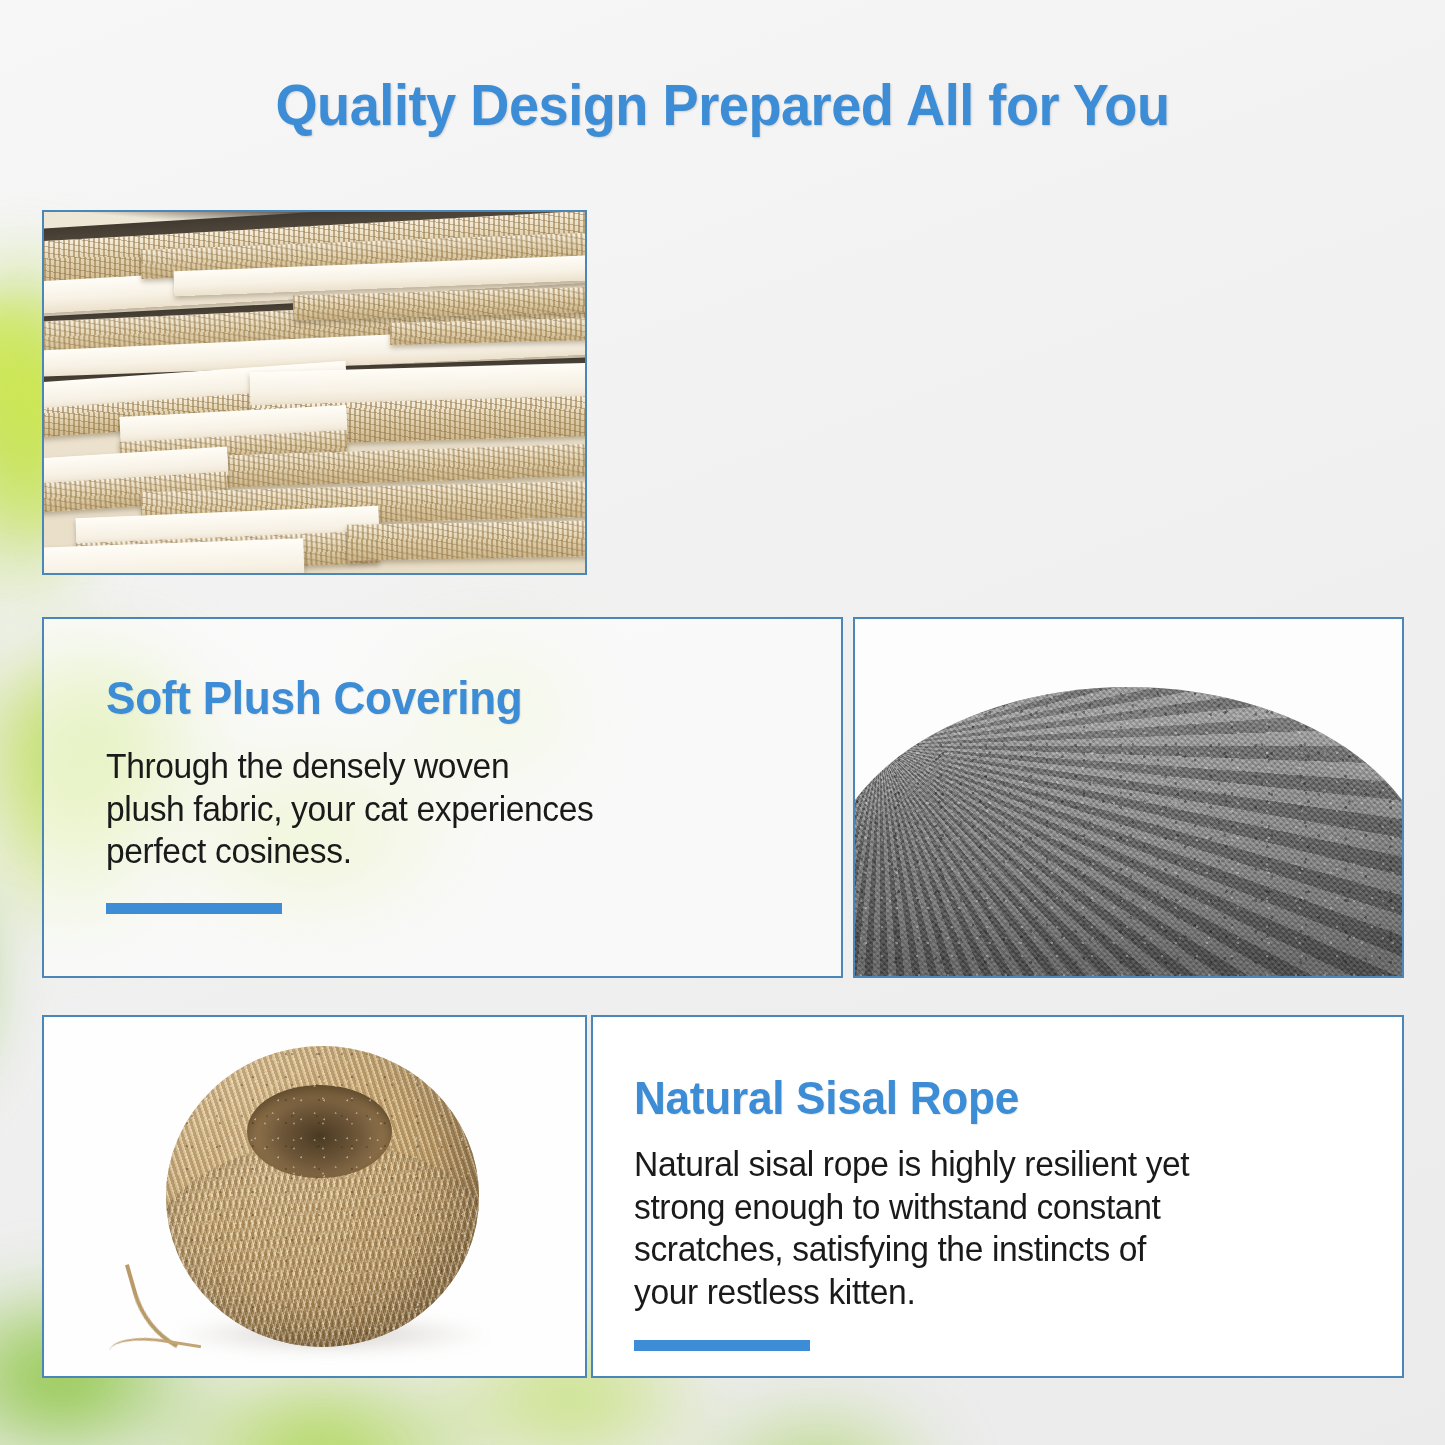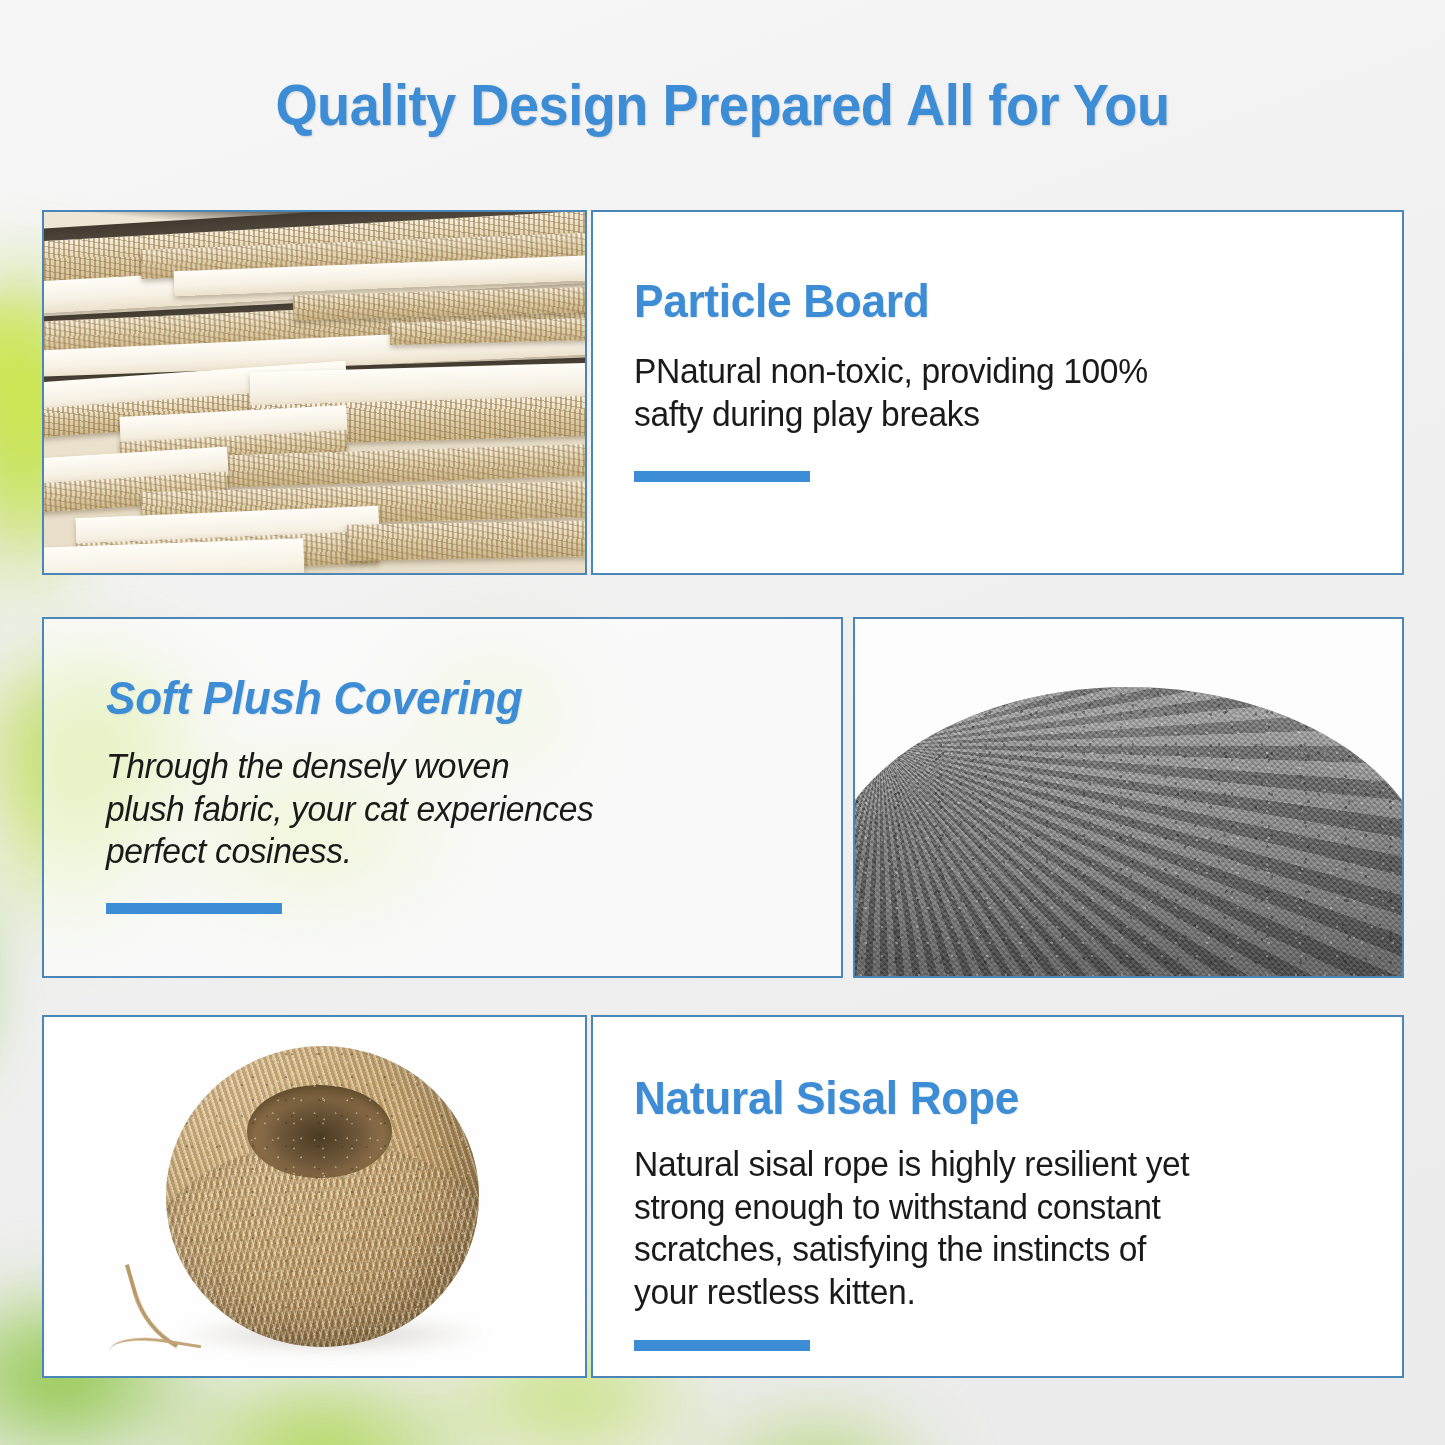--- a/index.html
+++ b/index.html
@@ -68,21 +68,21 @@
     white-space:nowrap;
   }
 
   
   .box {
     position:absolute;
     border:2px solid #4a87b8;
     background:#ffffff;
     overflow:hidden;
   }
-  .box.translucent { background:rgba(255,255,255,.62);font-style:italic; }
+  .box.translucent { background:rgba(255,255,255,.62); }
 
   .txt {
     position:absolute;
     padding:0;
   }
   .heading {
     color:#3d8dd6;
     font-weight:bold;
     font-size:46px;
     letter-spacing:-0.3px;
@@ -284,28 +284,20 @@
       <div class="slab pale" style="left:-10%; top:67%; width:44%;  height:8%;  transform:rotate(-3.6deg);"></div>
       <div class="slab edge" style="left:-10%; top:74%; width:44%;  height:8%;  transform:rotate(-3.6deg);"></div>
       <div class="slab edge" style="left:18%;  top:76%; width:92%;  height:10%; transform:rotate(-1.4deg);"></div>
       <div class="slab pale" style="left:6%;   top:83%; width:56%;  height:9%;  transform:rotate(-2.4deg);"></div>
       <div class="slab edge" style="left:6%;   top:90%; width:56%;  height:9%;  transform:rotate(-2.4deg);"></div>
       <div class="slab edge" style="left:56%;  top:86%; width:58%;  height:10%; transform:rotate(-1deg);"></div>
       <div class="slab pale" style="left:-12%; top:92%; width:60%;  height:12%; transform:rotate(-2deg);"></div>
     </div>
   </div>
 
-  <div class="box" style="left:591px; top:210px; width:813px; height:365px;">
-    <div class="txt" style="left:41px; top:62px; right:24px;">
-      <div class="heading">Particle Board</div>
-      <div class="body" style="margin-top:22px;">PNatural non-toxic, providing 100%
-safty during play breaks</div>
-      <div class="rule" style="margin-top:36px;"></div>
-    </div>
-  </div>
 
   <div class="box translucent" style="left:42px; top:617px; width:801px; height:361px;">
     <div class="txt" style="left:62px; top:52px; right:24px;">
       <div class="heading">Soft Plush Covering</div>
       <div class="body" style="margin-top:20px;">Through the densely woven
 plush fabric, your cat experiences
 perfect cosiness.</div>
       <div class="rule" style="margin-top:30px;"></div>
     </div>
   </div>

